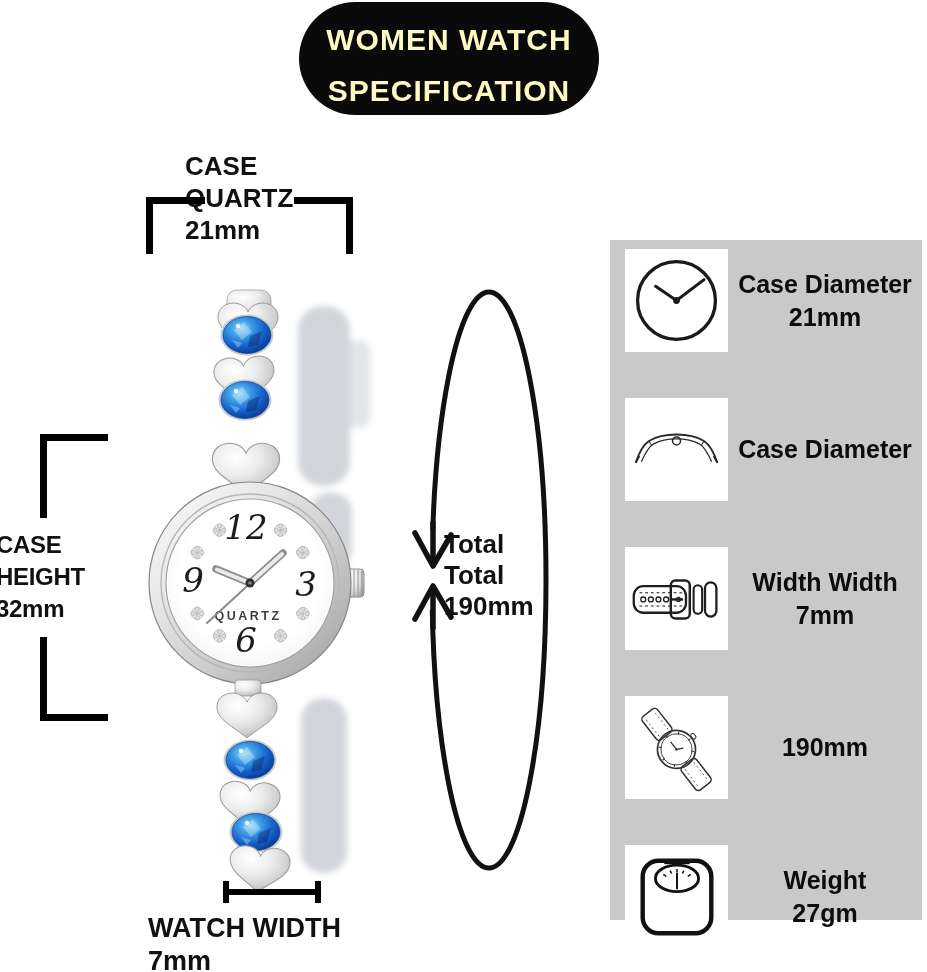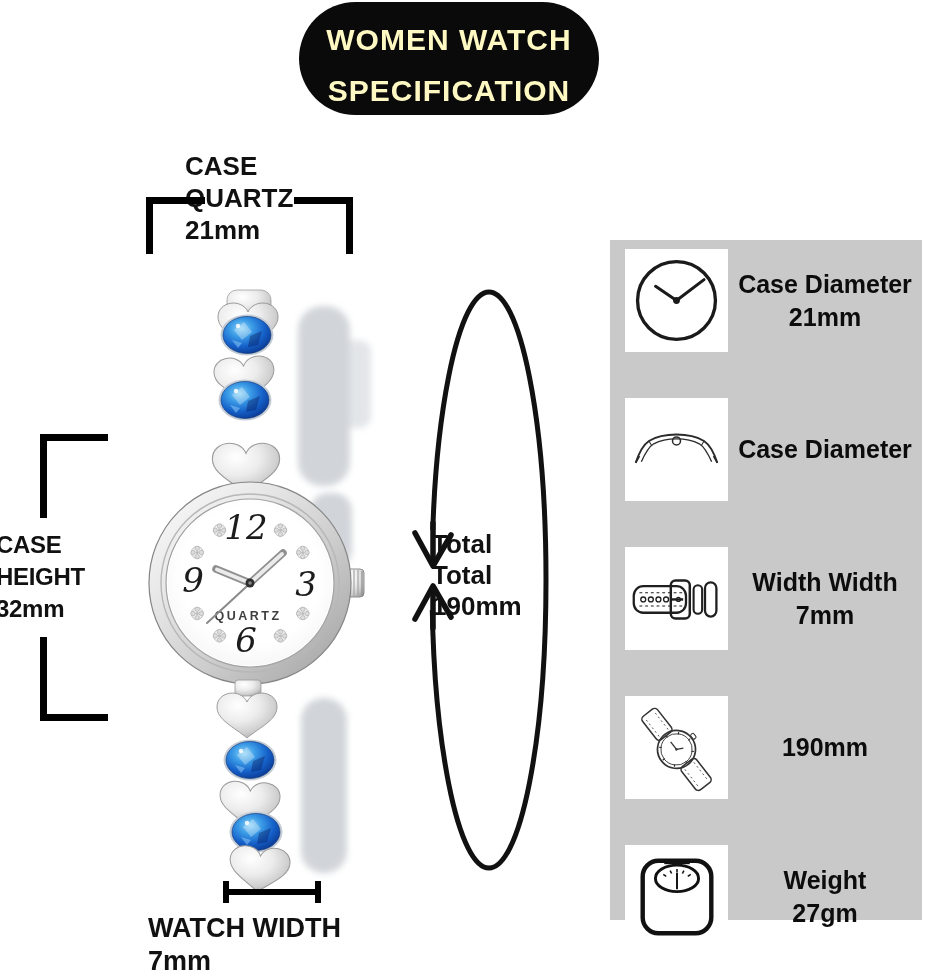--- a/index.html
+++ b/index.html
@@ -7,21 +7,21 @@
           font-family:"Liberation Sans",sans-serif;color:#111;}
   
   .banner{position:absolute;left:299px;top:2px;width:300px;height:113px;background:#0a0a0a;
           border-radius:57px;display:flex;flex-direction:column;align-items:center;justify-content:center;}
   .banner div{color:#fef9c3;font-weight:700;font-size:30px;line-height:39px;letter-spacing:1px;margin-top:12px;}
   
   .bk{position:absolute;background:#000;}
   .dim-text{position:absolute;font-weight:700;}
   .cw-text{left:185px;top:150px;width:126px;font-size:26px;line-height:32px;}
   .ch-text{left:-4px;top:529px;width:94px;font-size:24px;line-height:32px;letter-spacing:-0.3px;}
-  .tl-text{left:432px;top:529px;width:128px;font-size:26px;line-height:31px;}
+  .tl-text{left:444px;top:529px;width:128px;font-size:26px;line-height:31px;}
   .sw-text{left:148px;top:912px;width:244px;font-size:27px;line-height:33px;}
   
   .panel{position:absolute;left:610px;top:240px;width:312px;height:680px;background:#c9c9c9;
          box-sizing:border-box;padding:9px 0 0 15px;display:flex;flex-direction:column;gap:46px;}
   .spec-row{display:flex;align-items:center;height:103px;}
   .icon-box{width:103px;height:103px;background:#ffffff;flex:none;display:flex;
             align-items:center;justify-content:center;}
   .spec-text{flex:1;text-align:center;font-weight:700;font-size:25px;line-height:33px;color:#0c0c0c;}
   
   .abs{position:absolute;}

